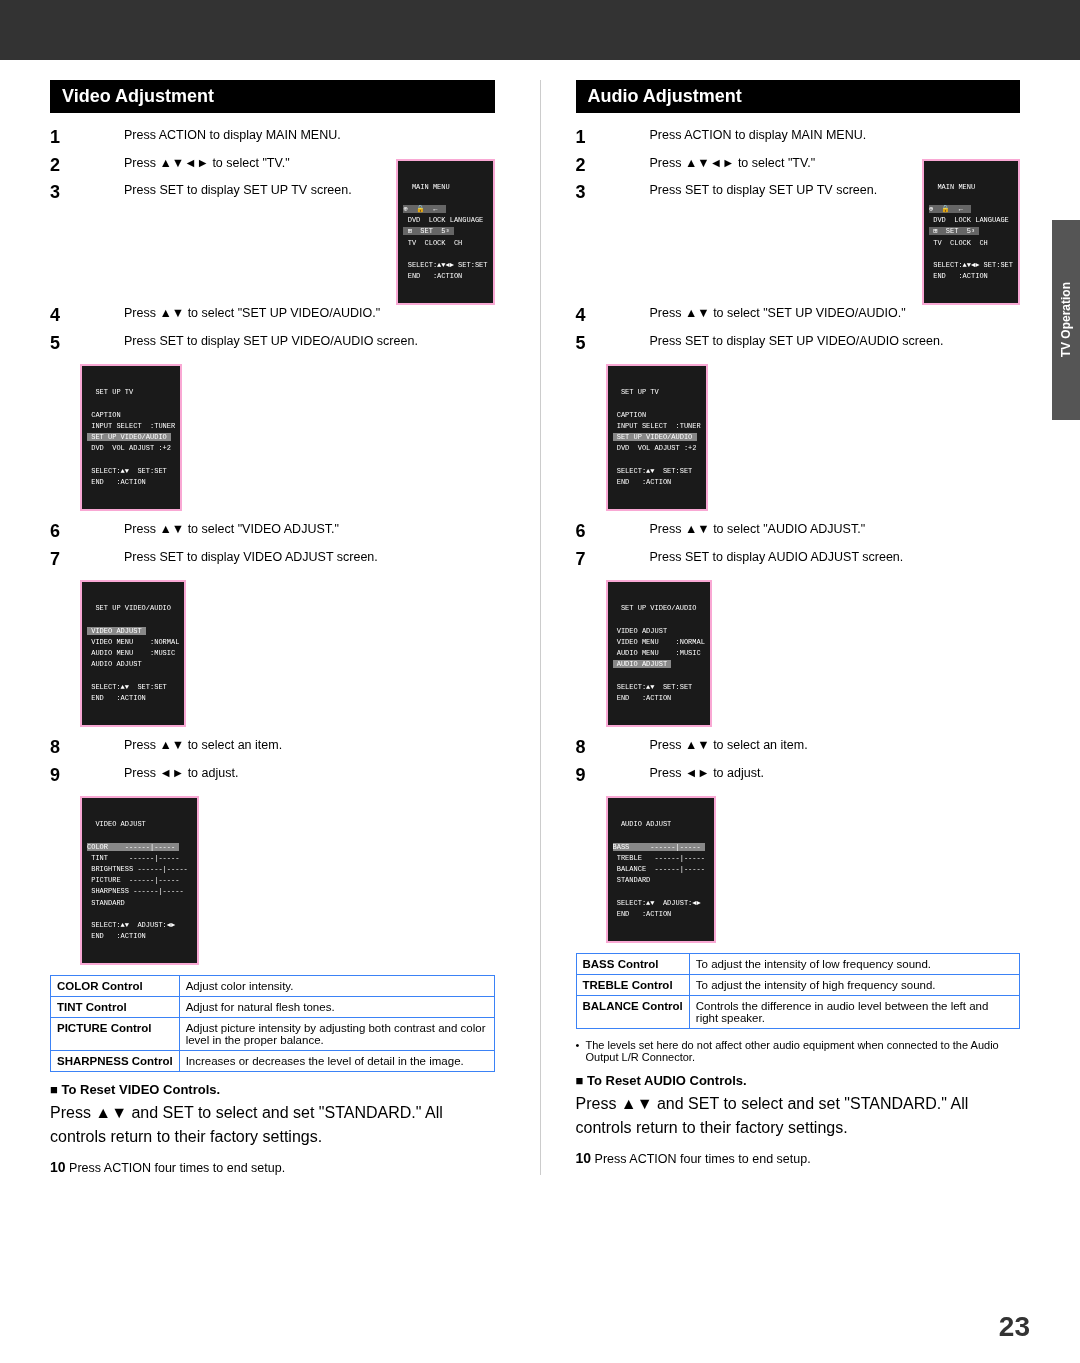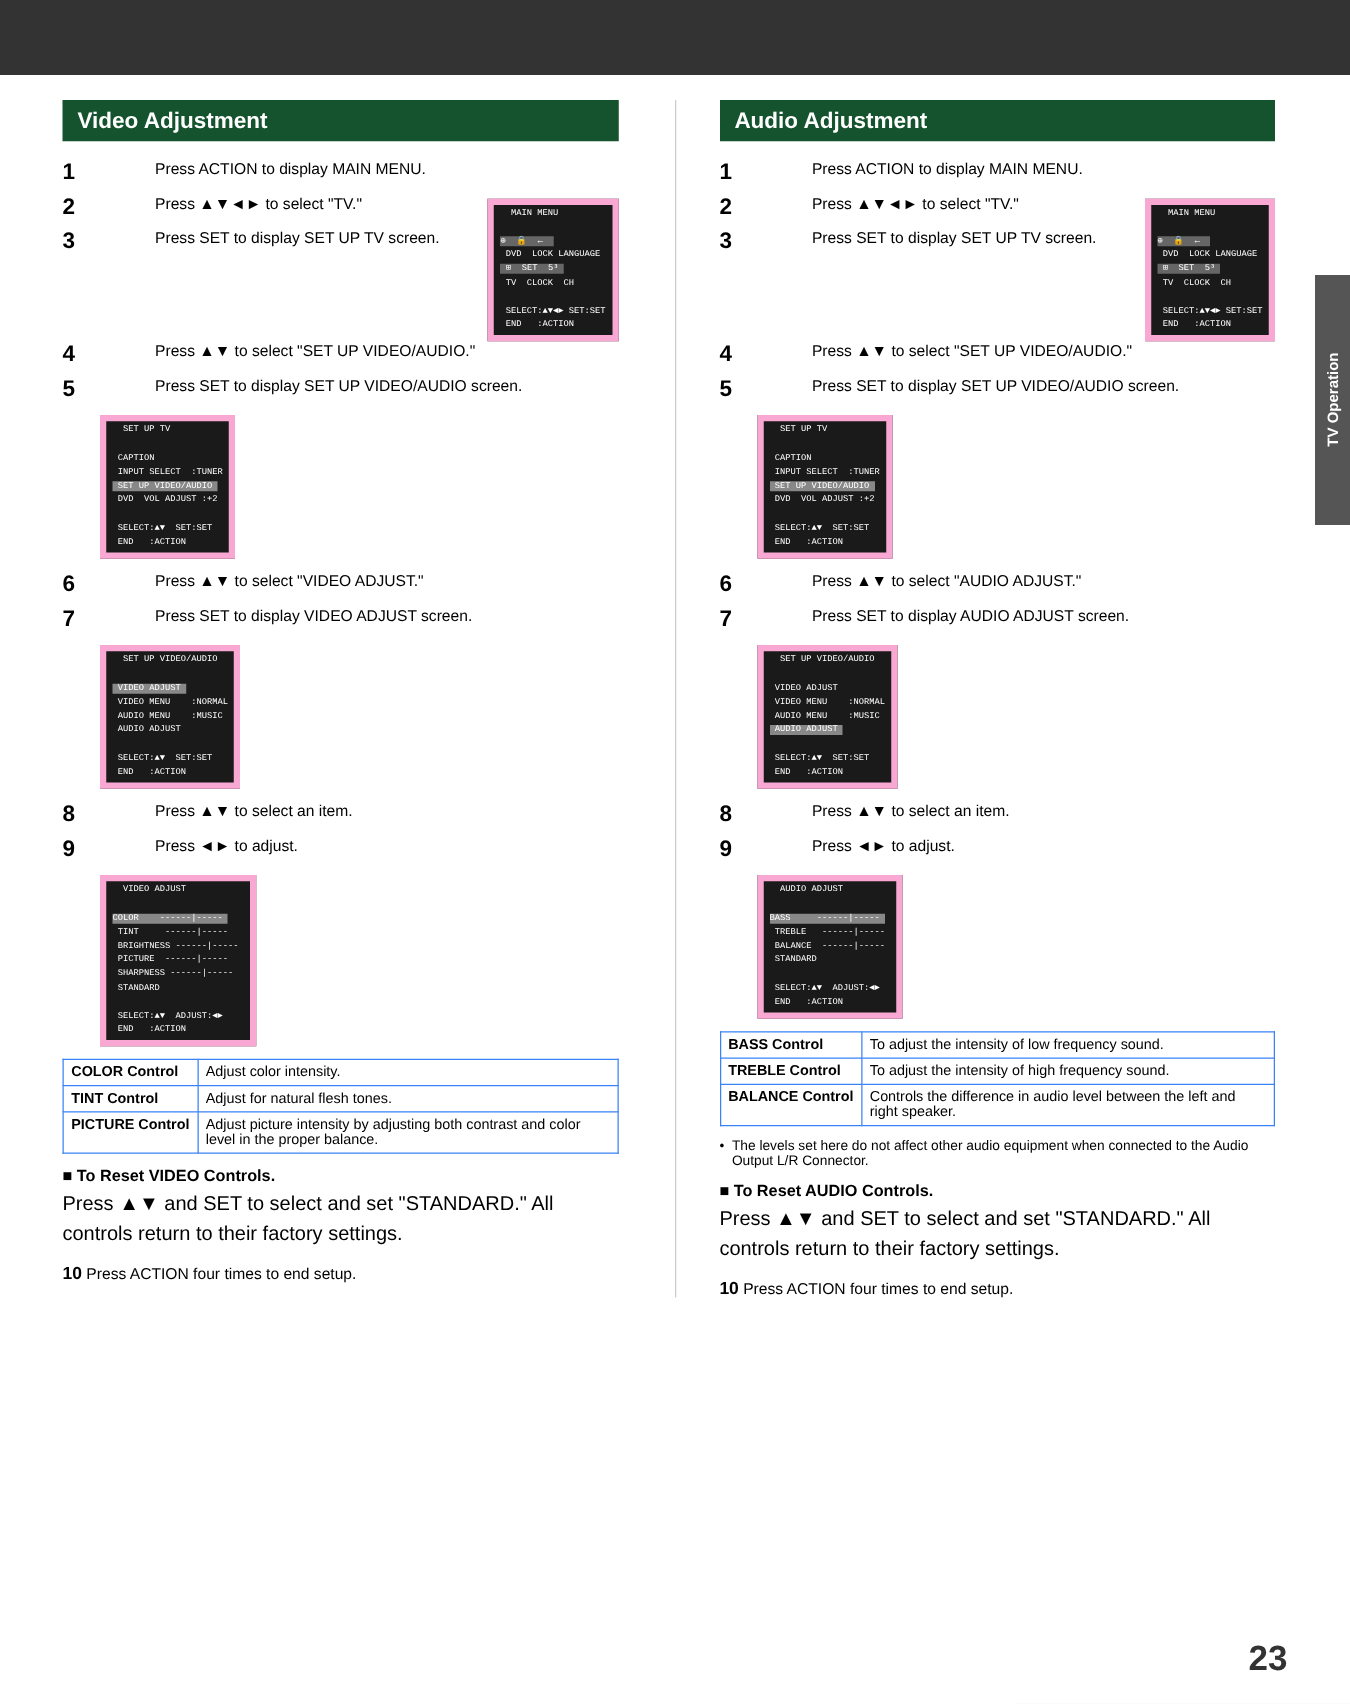--- a/index.html
+++ b/index.html
@@ -61,21 +61,21 @@
       display: flex;
       gap: 30px;
     }
     
     .left-col { flex: 1; }
     
     .right-col { flex: 1; }
 
     
     .section-header {
-      background: #14532d;
+      background: #000000;
       color: #fff;
       font-size: 18px;
       font-weight: bold;
       padding: 6px 12px;
       margin-bottom: 14px;
     }
 
     
     .step {
       display: flex;
@@ -153,25 +153,25 @@
 
     
     .divider {
       width: 1px;
       background: #ccc;
       margin: 0 5px;
     }
 
     
     .small-menu {
-      border: 5px solid #f9a8d4;
+      border: 2px solid #f9a8d4;
       background: #1a1a1a;
       color: #fff;
       font-size: 7px;
-      padding: 2px 5px;
+      padding: 21px 5px;
       font-family: 'Courier New', monospace;
       line-height: 1.6;
       display: inline-block;
       white-space: pre;
       margin-top: 4px;
     }
     .hl { background: #666; }
     .hl2 { background: #888; }
 
     .steps-2-3 { display: flex; justify-content: space-between; align-items: flex-start; }
@@ -318,20 +318,24 @@
             <td>Adjust color intensity.</td>
           </tr>
           <tr>
             <td>TINT Control</td>
             <td>Adjust for natural flesh tones.</td>
           </tr>
           <tr>
             <td>PICTURE Control</td>
             <td>Adjust picture intensity by adjusting both contrast and color level in the proper balance.</td>
           </tr>
+          <tr>
+            <td>SHARPNESS Control</td>
+            <td>Increases or decreases the level of detail in the image.</td>
+          </tr>
         </tbody>
       </table>
 
       <div class="reset-section">
         <div class="reset-title">To Reset VIDEO Controls.</div>
         <div class="reset-text">Press ▲▼ and SET to select and set "STANDARD." All controls return to their factory settings.</div>
       </div>
 
       <div class="step10">
         <span class="num">10</span>

